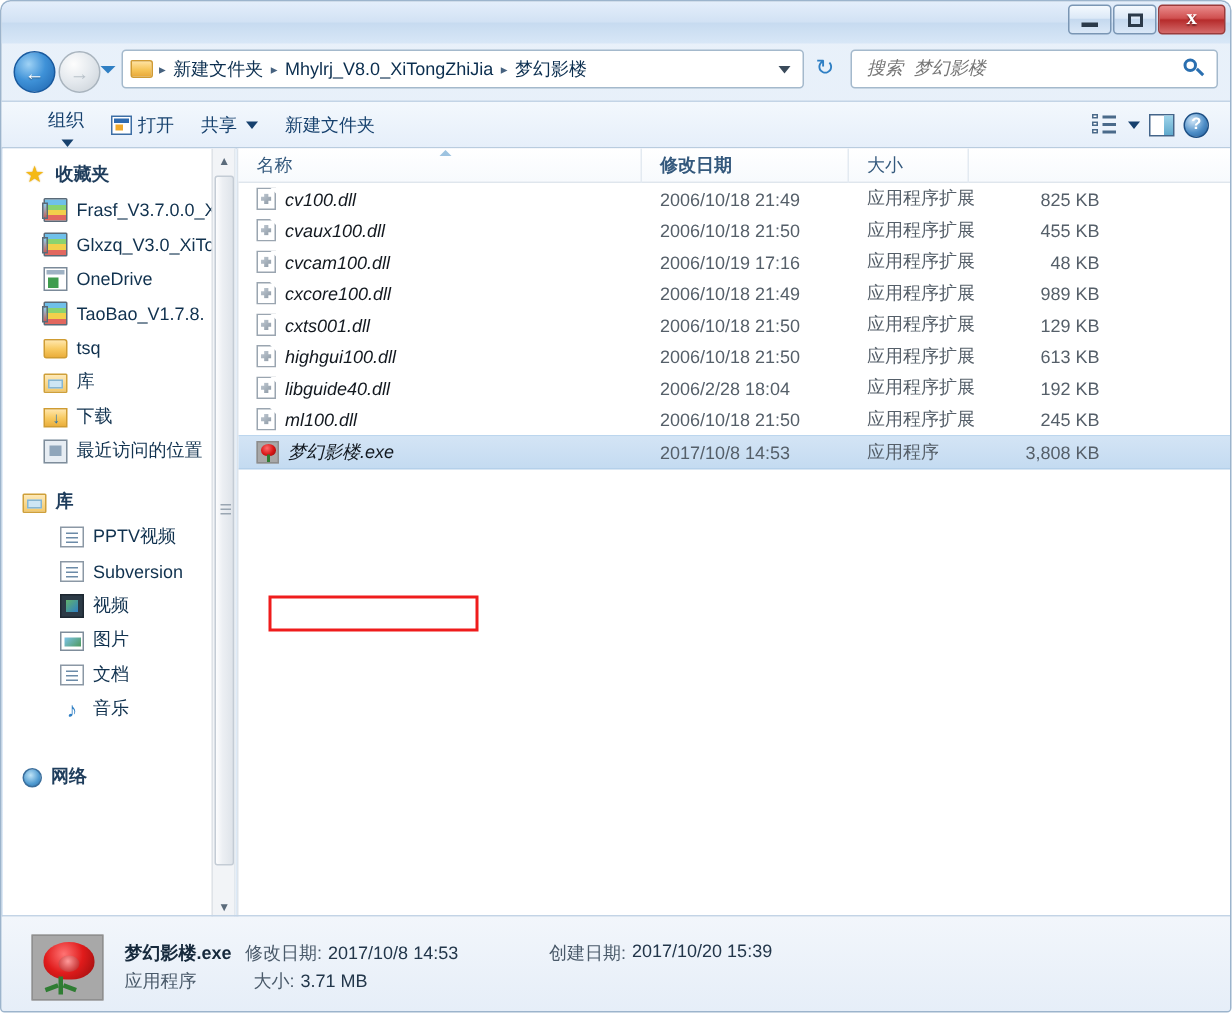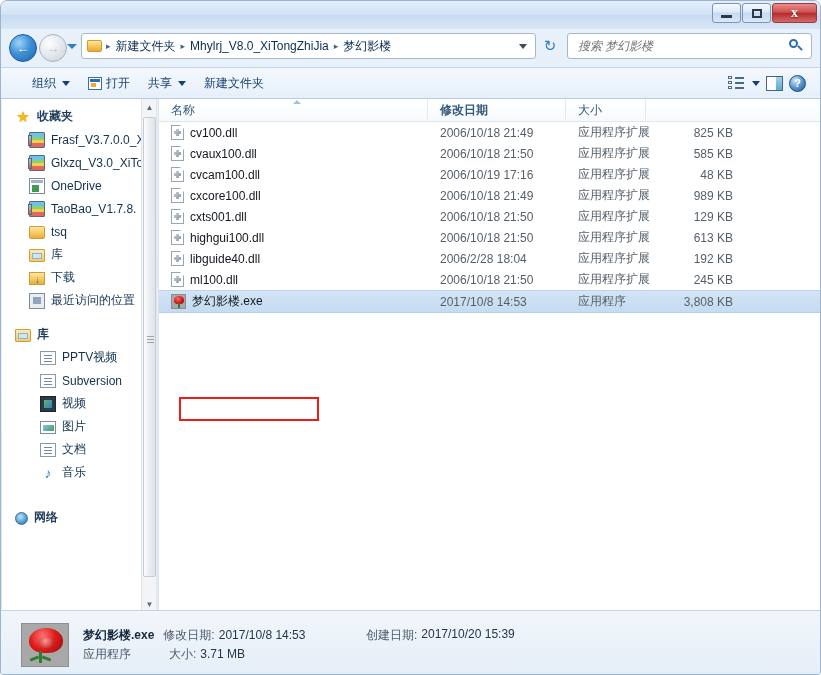--- a/index.html
+++ b/index.html
@@ -84,21 +84,21 @@
     position:absolute;left:540px;top:8px;width:18px;height:18px;
     color:#2f7fc4;font-size:15px;line-height:18px;text-align:center;
   }
   .searchbox{
     position:absolute;left:566px;top:4px;width:245px;height:26px;
     background:#ffffff;border:1px solid #a4b9cc;border-radius:3px;
     display:flex;align-items:center;box-sizing:border-box;
   }
   .searchbox input{
     border:none;outline:none;flex:1;margin-left:8px;font-size:12px;
-    font-family:Liberation Serif, serif;
+    font-family:Liberation Mono, monospace;
     font-style:italic;color:#a16207;background:transparent;
   }
   .search-ico{
     margin-right:8px;width:14px;height:14px;position:relative;flex:none;
   }
   .search-ico::before{
     content:"";position:absolute;left:0;top:0;width:9px;height:9px;
     border:2px solid #2a6fb0;border-radius:50%;box-sizing:border-box;
   }
   .search-ico::after{
@@ -110,21 +110,21 @@
   .toolbar{
     position:absolute;left:0;top:66px;width:821px;height:32px;
     background:linear-gradient(180deg,#f3f8fd 0%,#e6effa 100%);
     border-top:1px solid #c3d4e6;border-bottom:1px solid #b9ccdf;
     display:flex;align-items:center;box-sizing:border-box;
   }
   .tbitem{
     display:flex;align-items:center;gap:4px;height:22px;padding:0 9px;
     color:#16416e;font-size:12px;cursor:default;border-radius:3px;white-space:nowrap;
   }
-  .tbitem:first-child{margin-left:22px;}
+  .tbitem:first-child{margin-left:22px;flex-direction:column;}
   .caret{
     width:0;height:0;margin-left:2px;
     border-left:4px solid transparent;border-right:4px solid transparent;
     border-top:5px solid #16416e;
   }
   .openicon{
     width:14px;height:13px;background:#ffffff;border:1px solid #3d6ea5;
     box-sizing:border-box;position:relative;flex:none;
   }
   .openicon::before{
@@ -321,21 +321,21 @@
   .rows{position:absolute;left:0;top:23px;width:663px;}
   .row{
     height:21px;display:flex;align-items:center;font-size:12px;color:#12181f;
     position:relative;
   }
   .row.selected{
     background:linear-gradient(180deg,#d3e4f5 0%,#c4dbf1 100%);
     border-top:1px solid #bcd6ee;border-bottom:1px solid #b4d0ea;
   }
   .cell{box-sizing:border-box;padding-left:12px;white-space:nowrap;overflow:hidden;}
-  .cell.name{display:flex;align-items:center;gap:6px;padding-left:12px;}
+  .cell.name{display:flex;align-items:center;gap:6px;padding-left:12px;font-style:italic;}
   .cell.date{color:#555f69;}
   .cell.type{color:#555f69;}
   .cell.size{color:#555f69;text-align:right;padding-right:17px;padding-left:0;}
   .ico-dll{
     width:13px;height:15px;background:#ffffff;border:1px solid #9aa5b0;
     box-sizing:border-box;position:relative;flex:none;
   }
   .ico-dll::before{
     content:"";position:absolute;right:-1px;top:-1px;
     border-left:4px solid transparent;border-top:4px solid #ffffff;
@@ -600,21 +600,21 @@
           <div class="cell type" style="width:104px;">应用程序扩展</div>
           <div class="cell size" style="width:80px;">825 KB</div>
         </div>
         <div class="row">
           <div class="cell name" style="width:269px;">
             <span class="ico-dll"></span>
             <span>cvaux100.dll</span>
           </div>
           <div class="cell date" style="width:138px;">2006/10/18 21:50</div>
           <div class="cell type" style="width:104px;">应用程序扩展</div>
-          <div class="cell size" style="width:80px;">585 KB</div>
+          <div class="cell size" style="width:80px;">455 KB</div>
         </div>
         <div class="row">
           <div class="cell name" style="width:269px;">
             <span class="ico-dll"></span>
             <span>cvcam100.dll</span>
           </div>
           <div class="cell date" style="width:138px;">2006/10/19 17:16</div>
           <div class="cell type" style="width:104px;">应用程序扩展</div>
           <div class="cell size" style="width:80px;">48 KB</div>
         </div>

